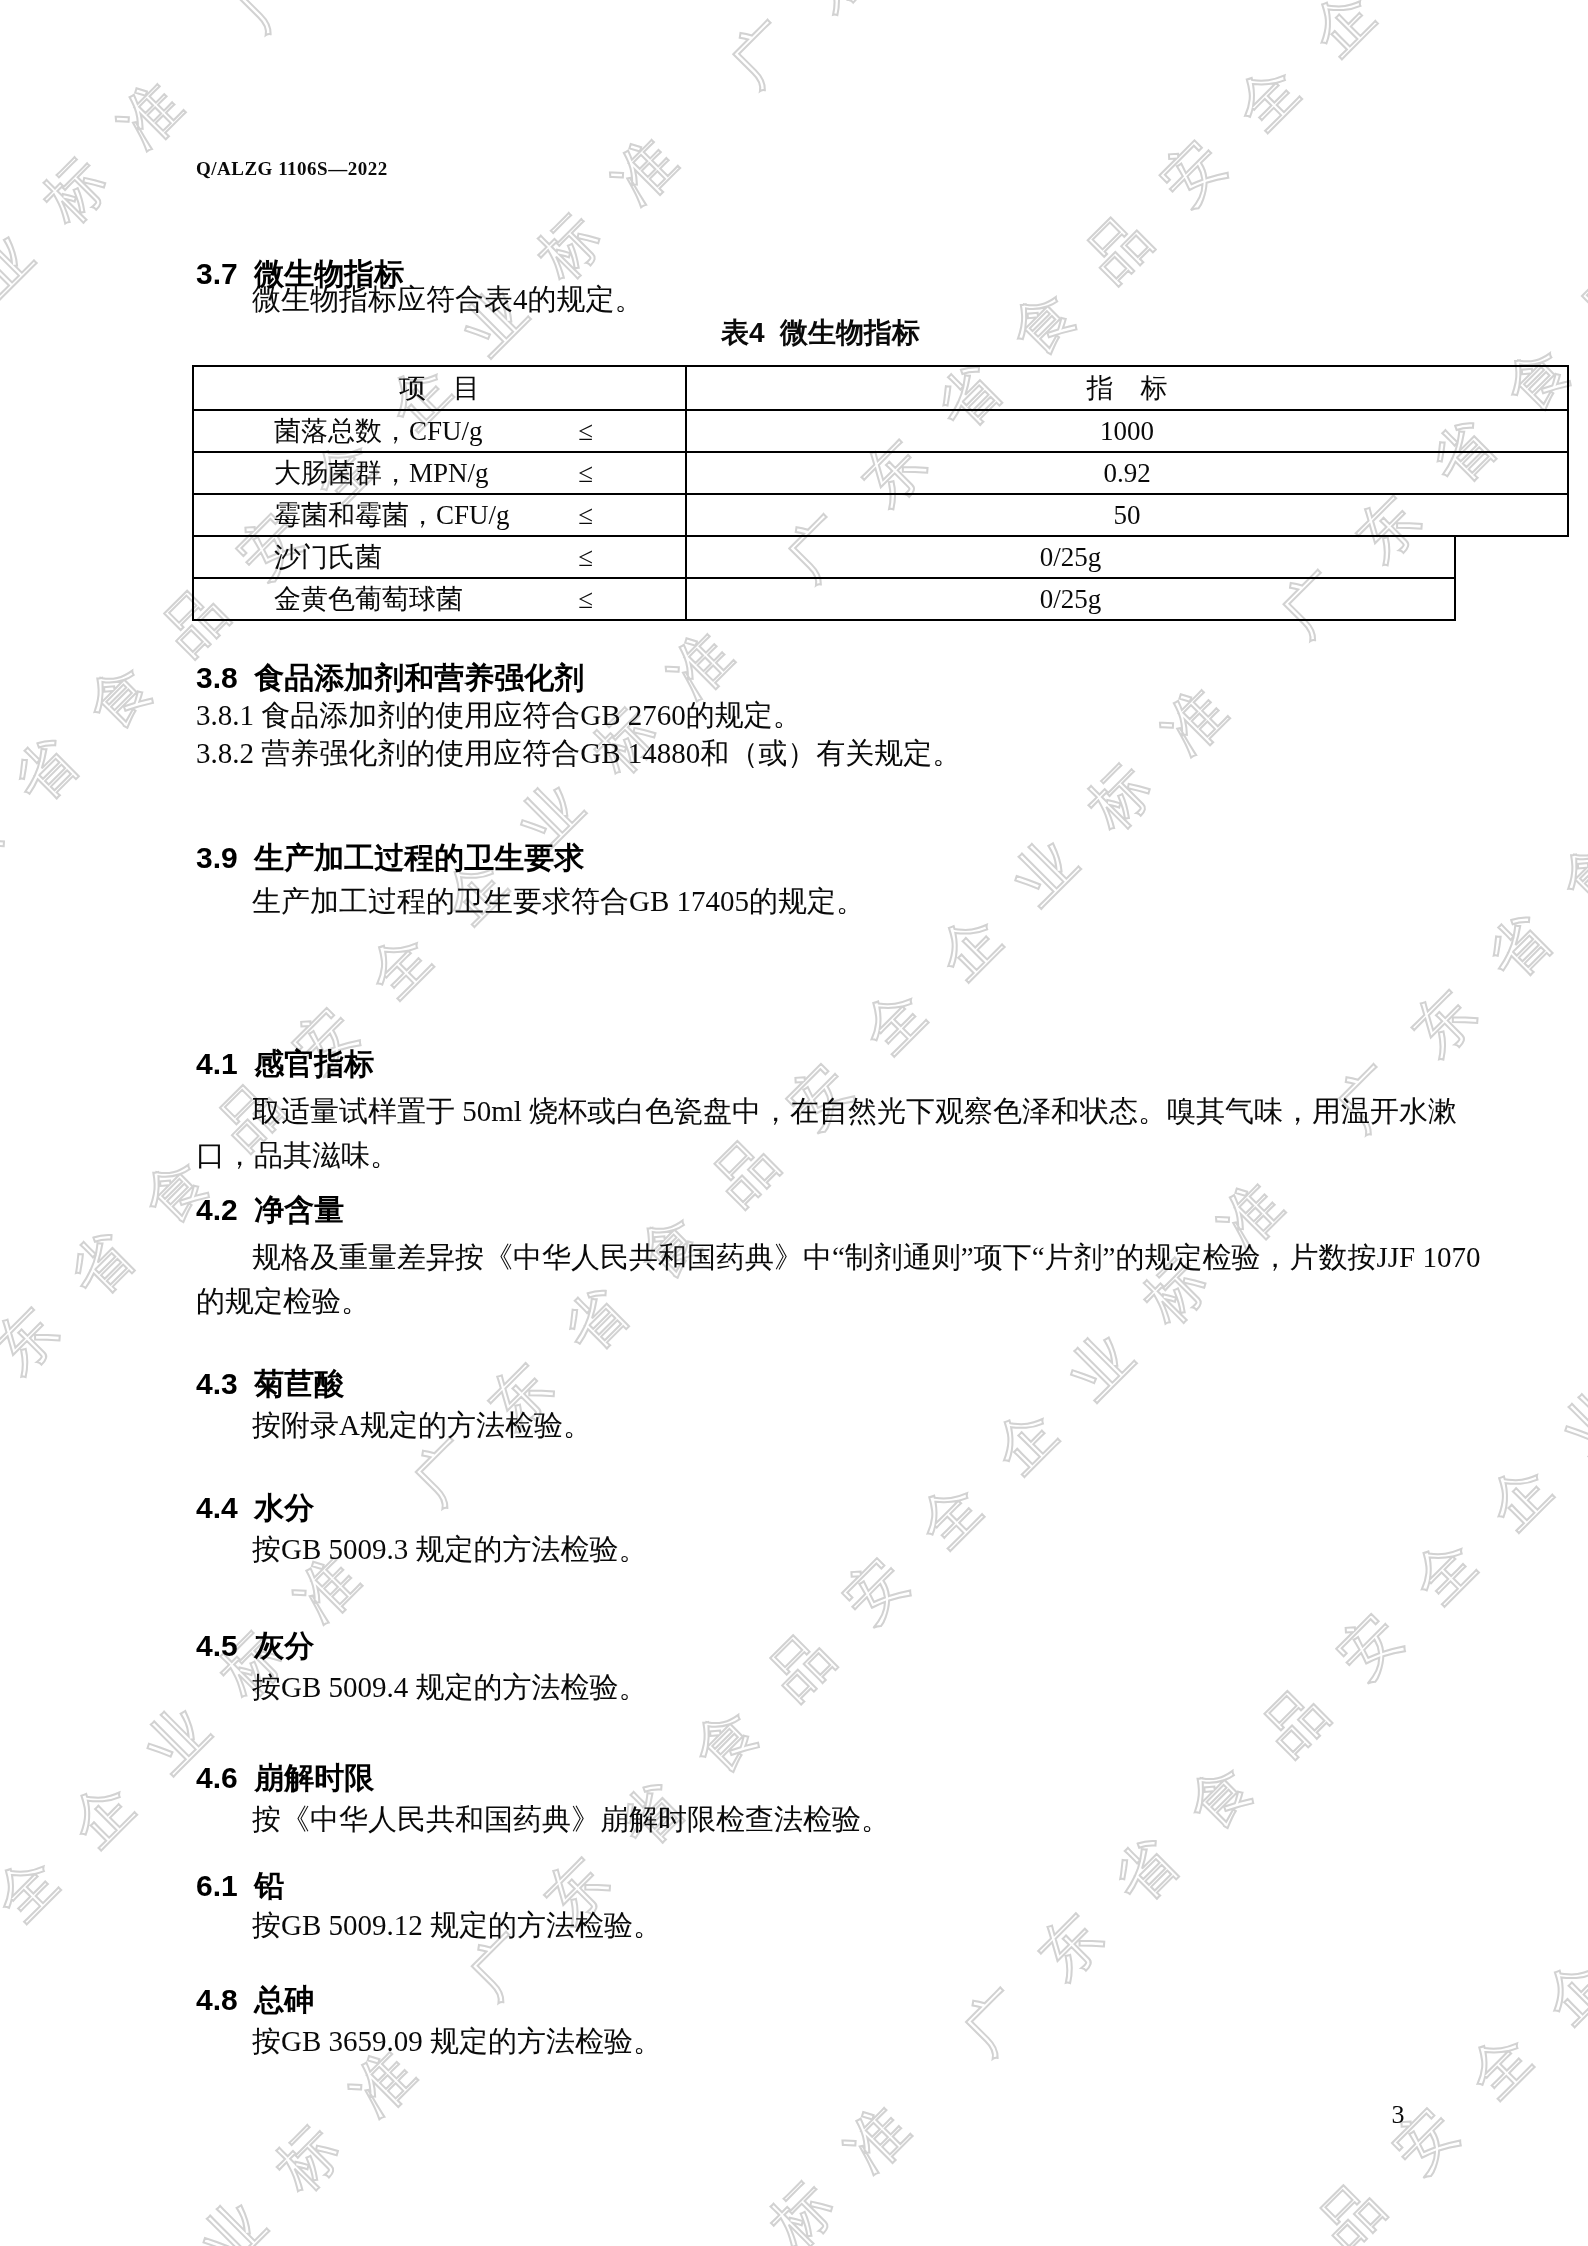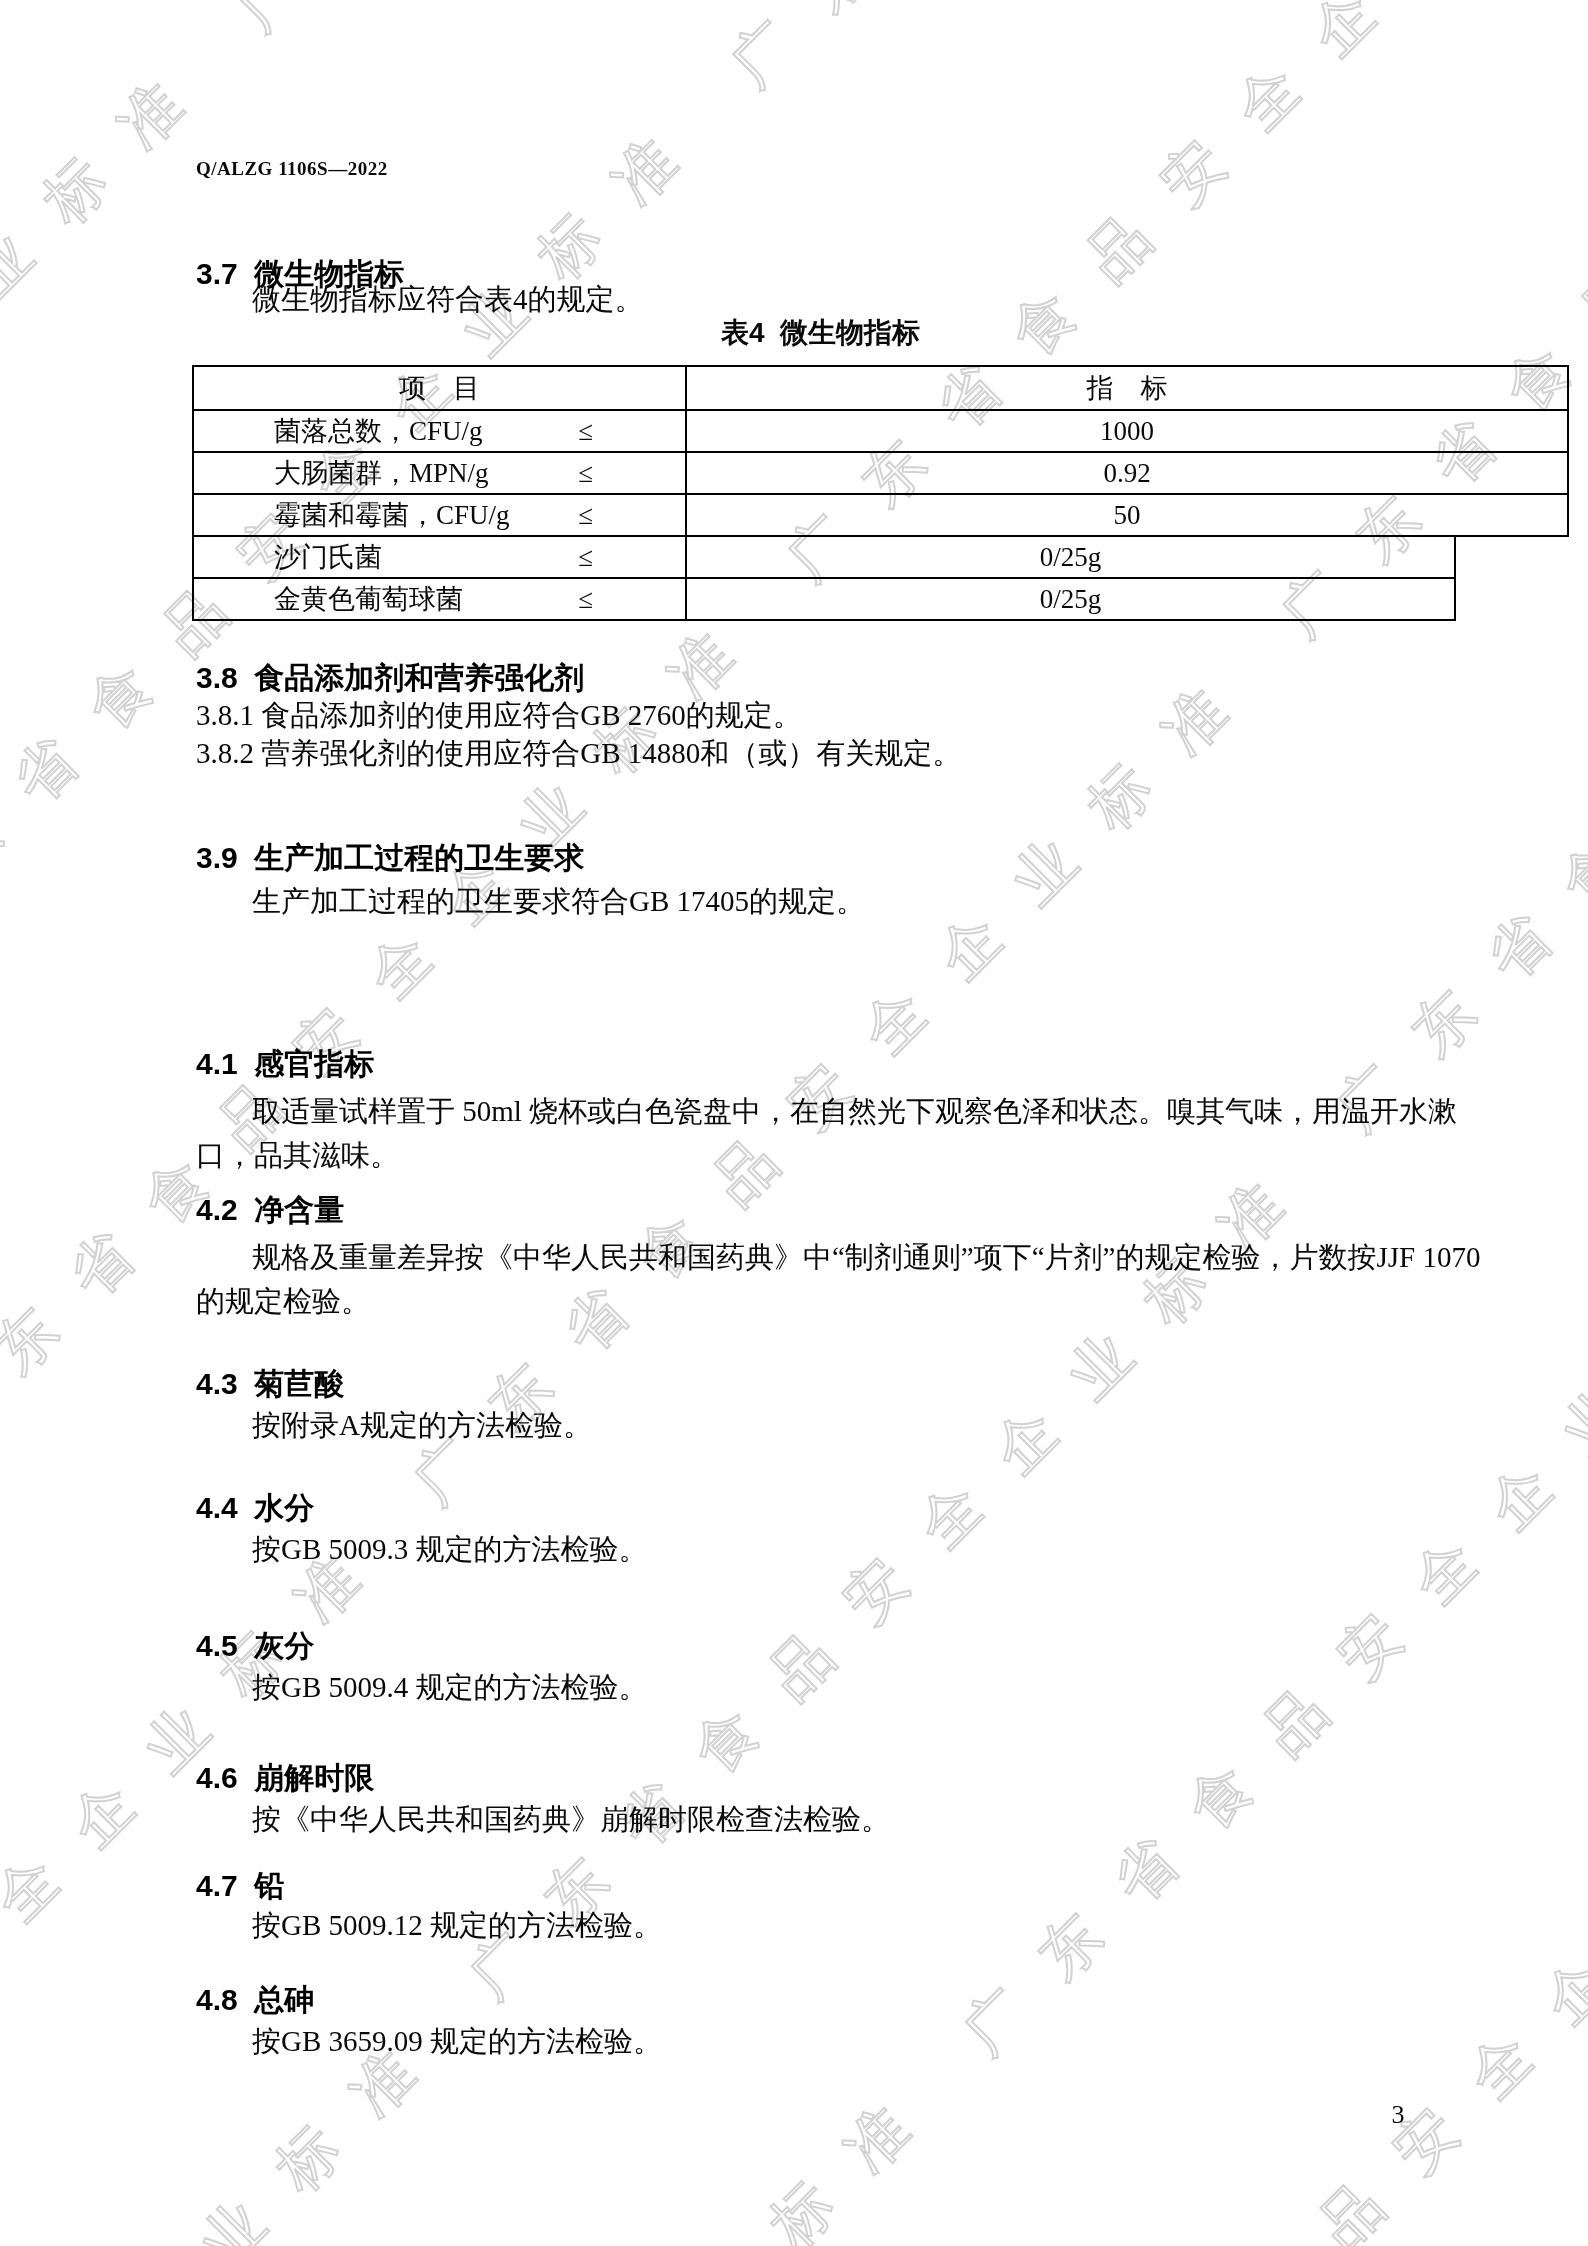--- a/index.html
+++ b/index.html
@@ -137,21 +137,21 @@
 
   <div class="abs h" style="top:1490px">4.4  水分</div>
   <div class="abs p ind" style="top:1532px">按GB 5009.3 规定的方法检验。</div>
 
   <div class="abs h" style="top:1628px">4.5  灰分</div>
   <div class="abs p ind" style="top:1670px">按GB 5009.4 规定的方法检验。</div>
 
   <div class="abs h" style="top:1760px">4.6  崩解时限</div>
   <div class="abs p ind" style="top:1802px">按《中华人民共和国药典》崩解时限检查法检验。</div>
 
-  <div class="abs h" style="top:1868px">4.7  铅</div>
+  <div class="abs h" style="top:1868px">6.1  铅</div>
   <div class="abs p ind" style="top:1908px">按GB 5009.12 规定的方法检验。</div>
 
   <div class="abs h" style="top:1982px">4.8  总砷</div>
   <div class="abs p ind" style="top:2024px">按GB 3659.09 规定的方法检验。</div>
 
   <div class="pageno">3</div>
 
 </div>
 
 </body></html>

